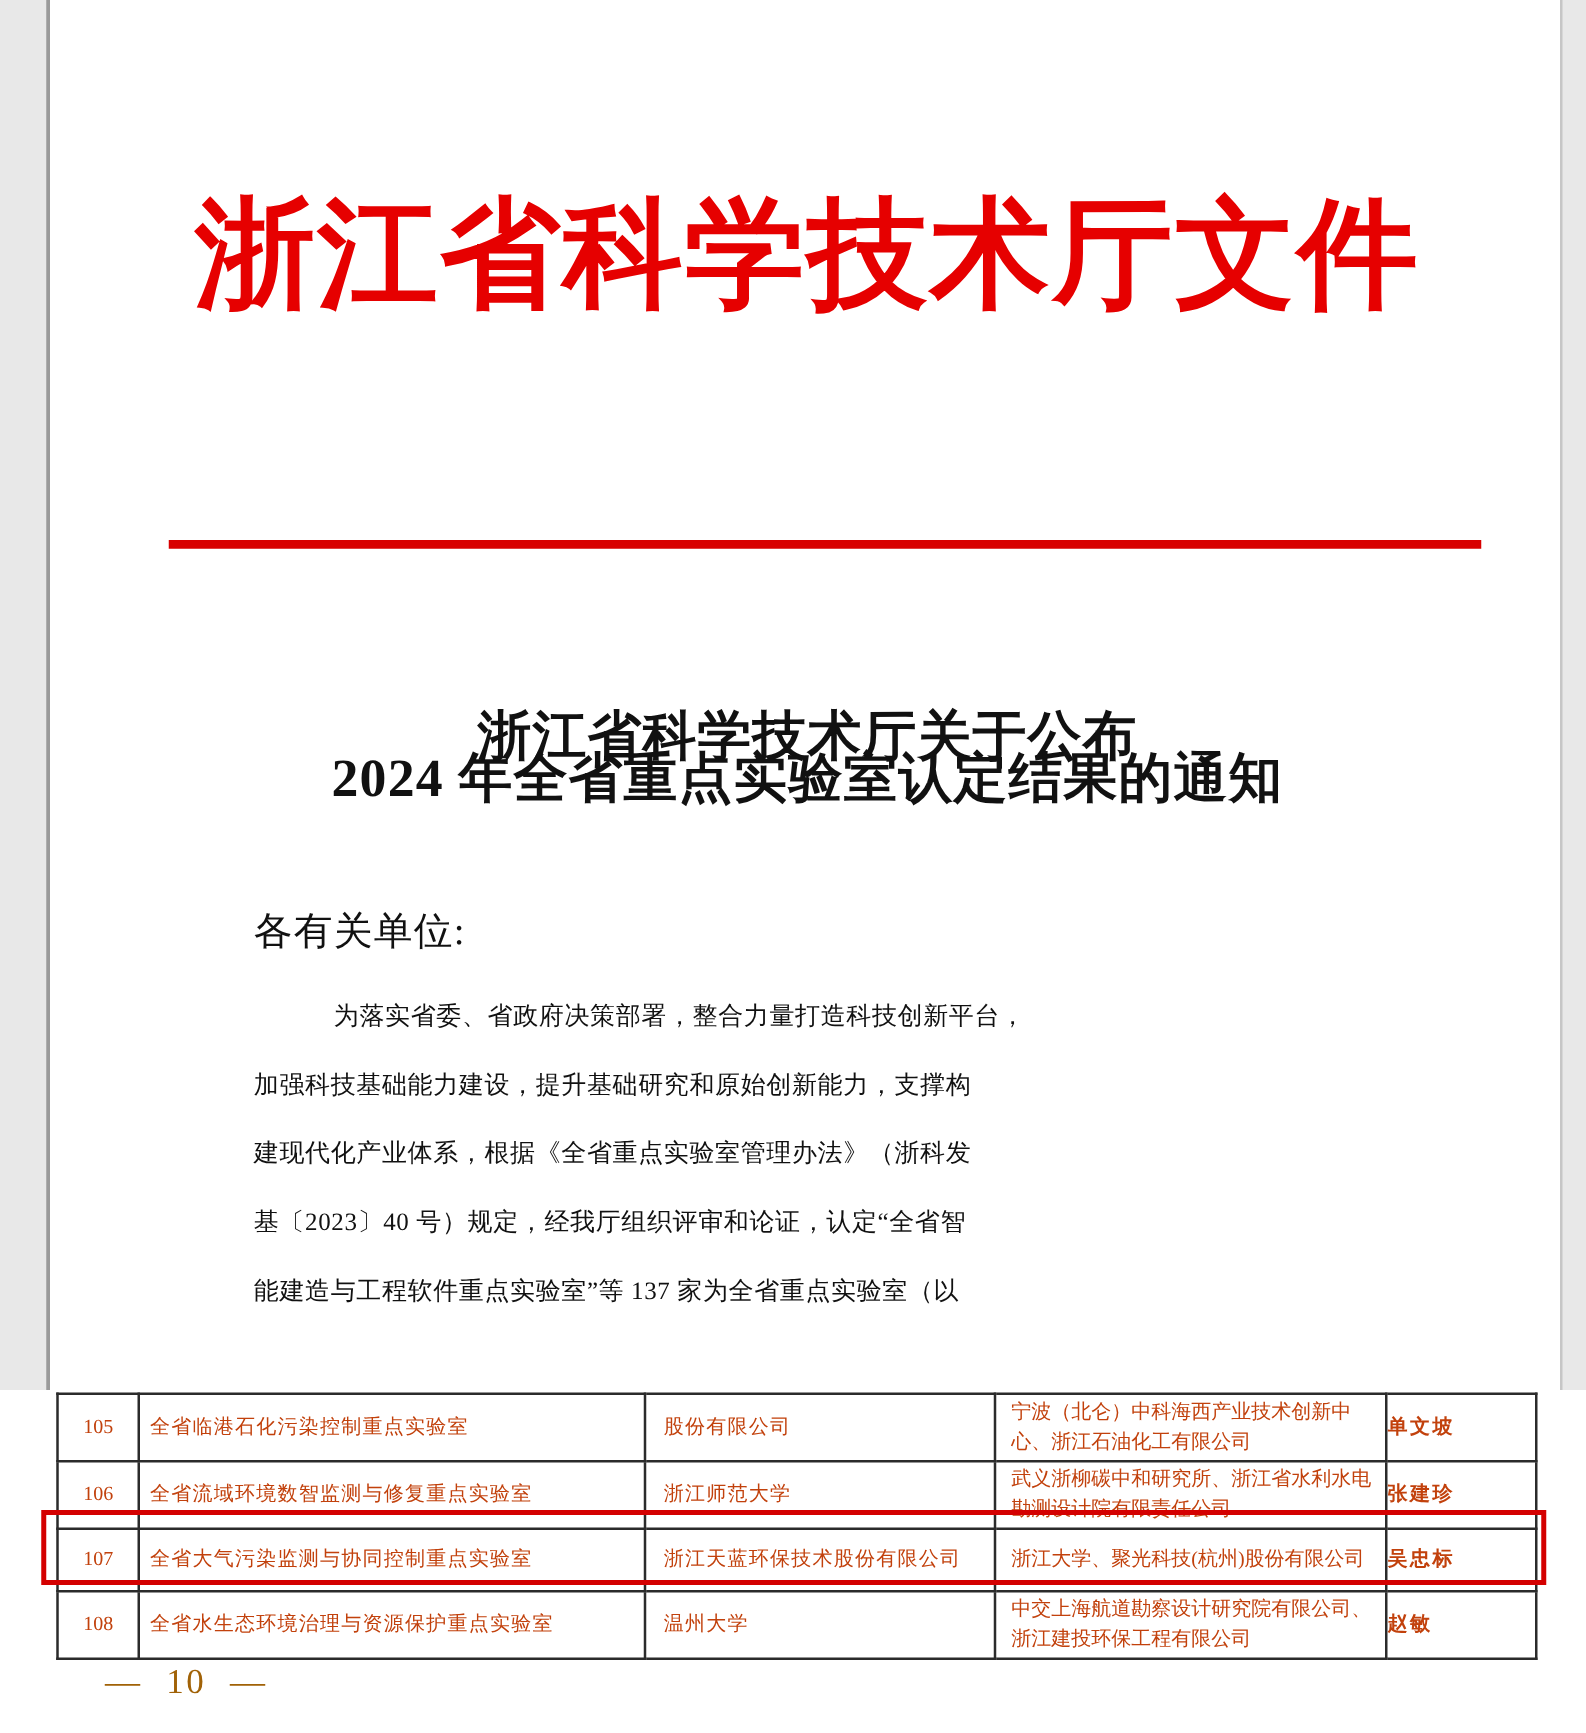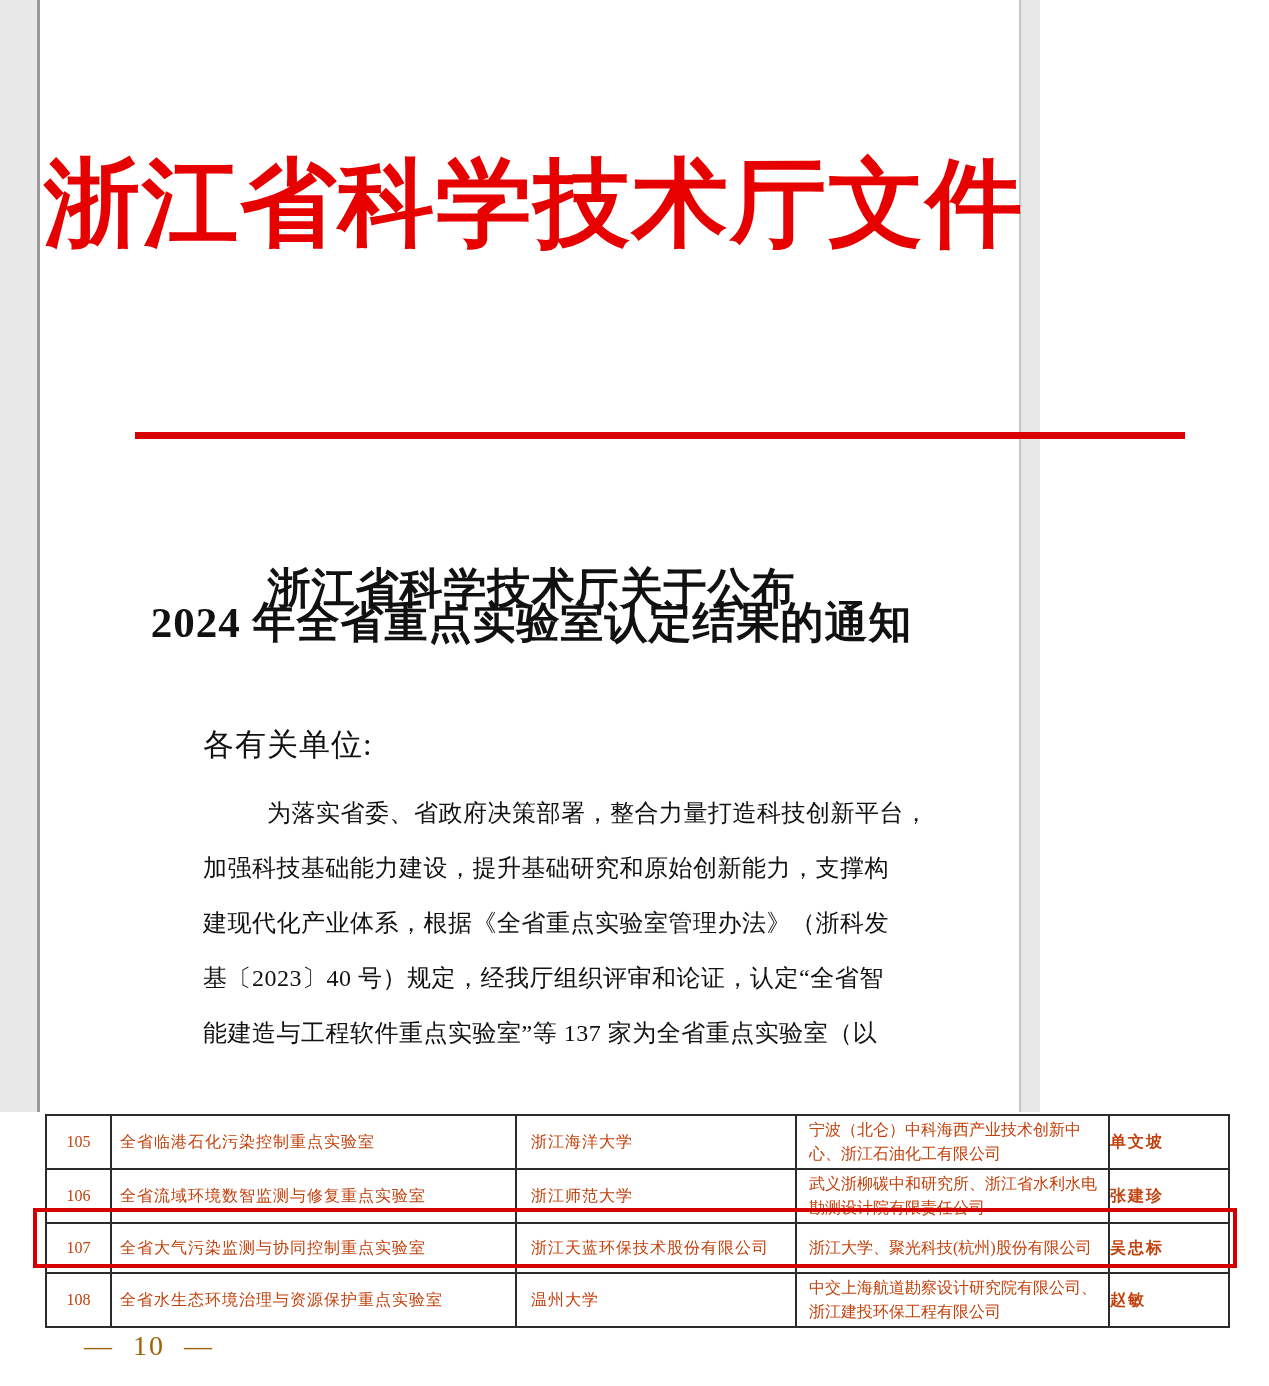--- a/index.html
+++ b/index.html
@@ -8,21 +8,21 @@
   .screen {
     position: relative;
     width: 1269px;
     height: 1386px;
     background: #ffffff;
     overflow: hidden;
   }
   
   .page-top {
     position: absolute; left: 0; top: 0;
-    width: 1040px; height: 1112px;
+    width: 1269px; height: 1112px;
     background: #ffffff;
   }
   .edge-left {
     position: absolute; left: 0; top: 0;
     width: 40px; height: 1112px;
     background: #e8e8e8;
     border-right: 3px solid #9a9a9a;
   }
   .edge-right {
     position: absolute; right: 0; top: 0;
@@ -65,21 +65,21 @@
   .salutation {
     position: absolute; left: 203px; top: 724px;
     font-size: 31px;
     color: #111111;
     letter-spacing: 1px;
   }
   .body-block {
     position: absolute; left: 203px; top: 786px; width: 940px;
   }
   .body-line {
-    font-size: 24px;
+    font-size: 20px;
     line-height: 55px;
     height: 55px;
     color: #111111;
     letter-spacing: 0.5px;
     white-space: nowrap;
   }
   .body-line.indent { padding-left: 64px; }
   
   .table-section {
     position: absolute; left: 0; top: 1112px;
@@ -154,21 +154,21 @@
         <col style="width:65px">
         <col style="width:405px">
         <col style="width:280px">
         <col style="width:313px">
         <col style="width:120px">
       </colgroup>
       <tbody>
         <tr>
           <td class="c-no">105</td>
           <td class="c-lab">全省临港石化污染控制重点实验室</td>
-          <td class="c-inst">浙江海洋大学</td>
+          <td class="c-inst">股份有限公司</td>
           <td class="c-part">宁波（北仑）中科海西产业技术创新中心、浙江石油化工有限公司</td>
           <td class="c-dir">单文坡</td>
         </tr>
         <tr>
           <td class="c-no">106</td>
           <td class="c-lab">全省流域环境数智监测与修复重点实验室</td>
           <td class="c-inst">浙江师范大学</td>
           <td class="c-part">武义浙柳碳中和研究所、浙江省水利水电勘测设计院有限责任公司</td>
           <td class="c-dir">张建珍</td>
         </tr>

